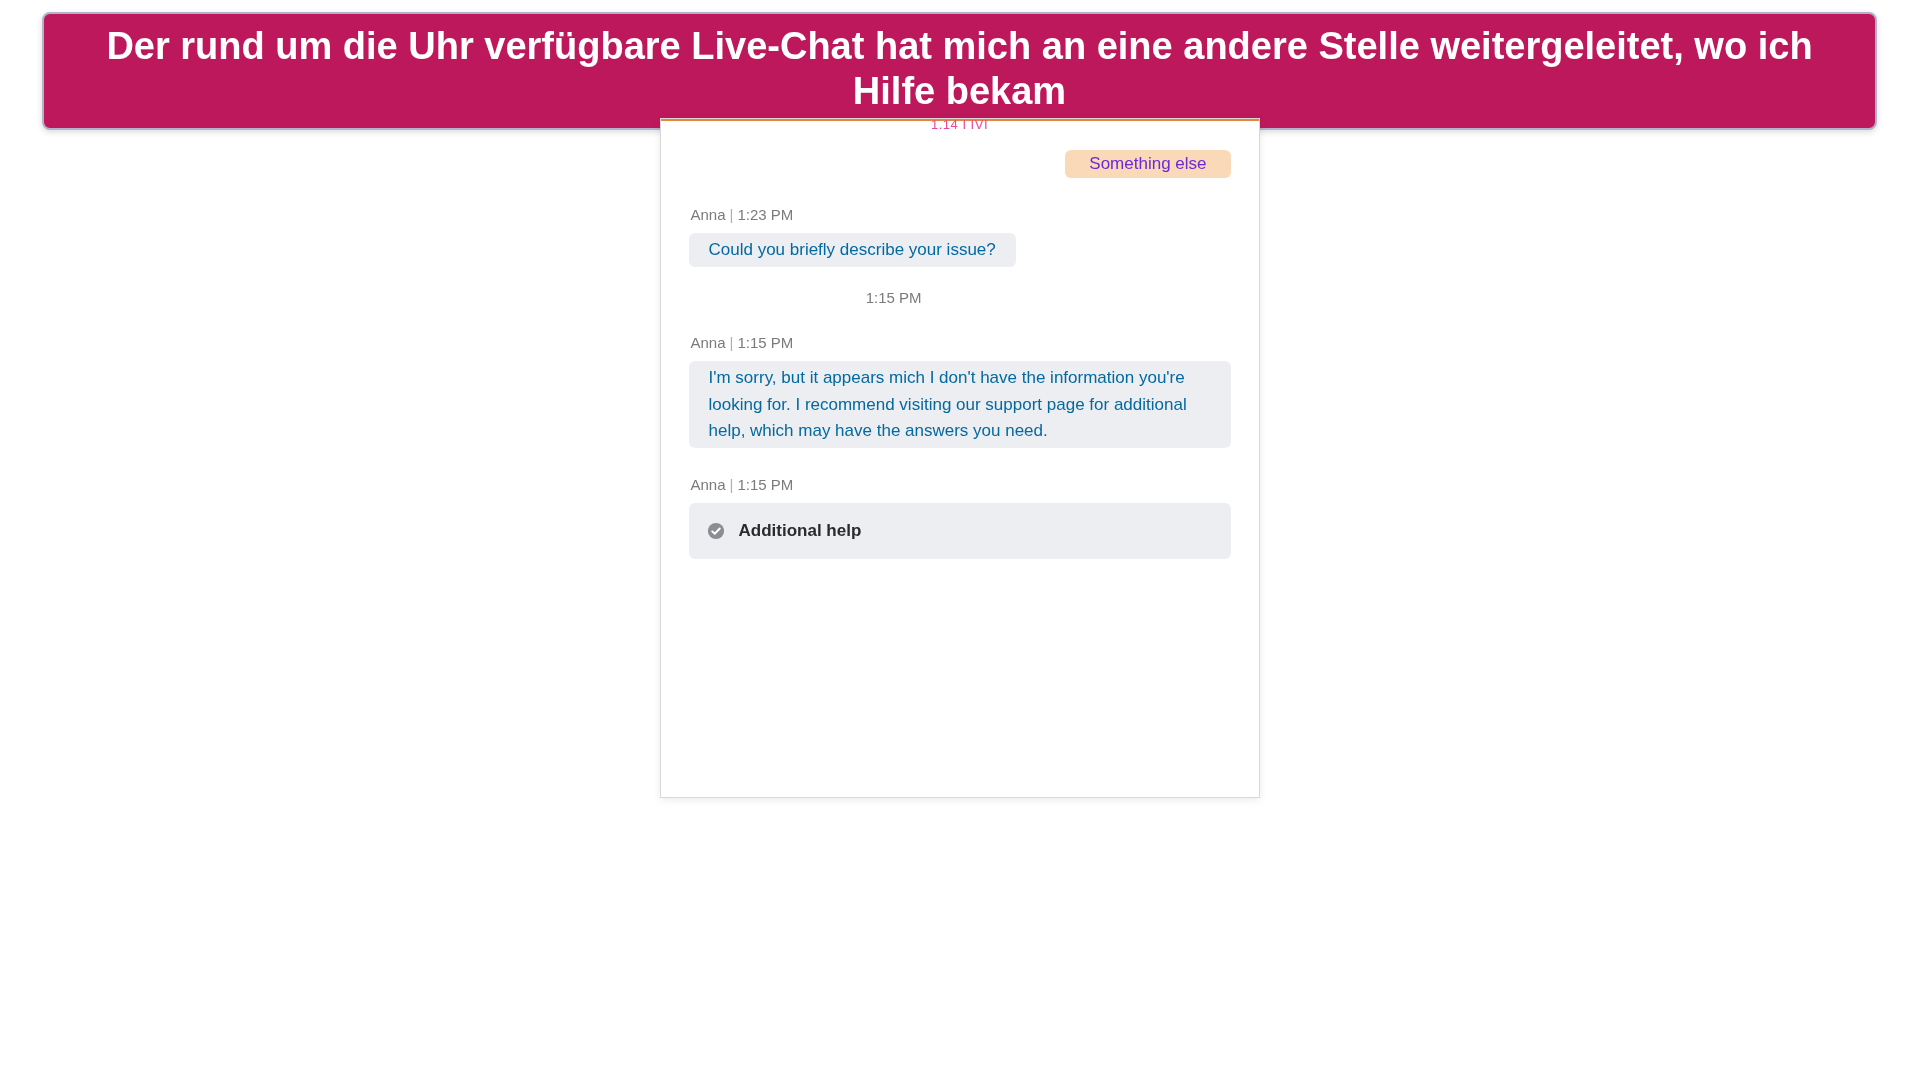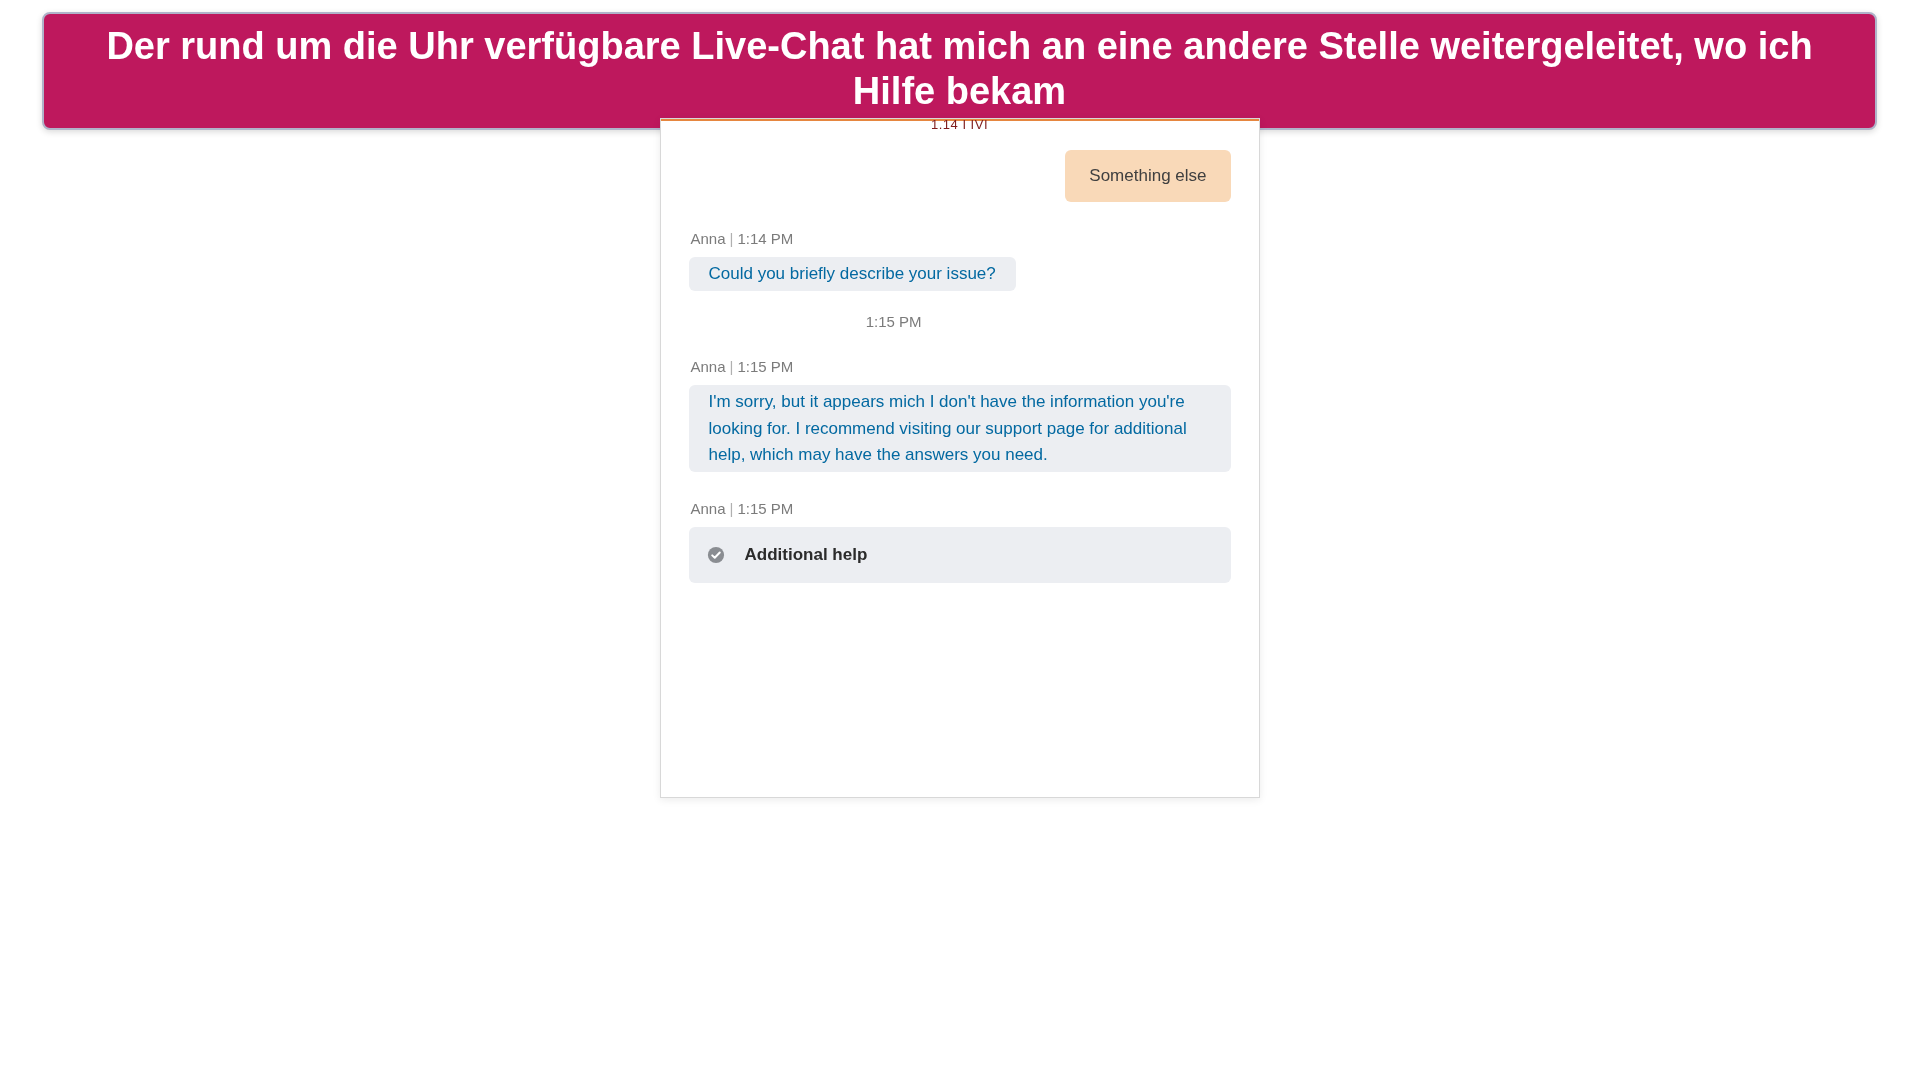--- a/index.html
+++ b/index.html
@@ -44,39 +44,39 @@
     height: 2px;
     background: #e6863f;
     width: 100%;
   }
   .chat-body {
     padding: 0 28px 30px;
     position: relative;
   }
   .tiny-time {
     text-align: center;
-    color: #7f1d1d;
+    color: #ec4899;
     font-size: 13px;
     margin-top: -4px;
     letter-spacing: 0.5px;
     font-family: sans-serif;
   }
   .row-right {
     display: flex;
     justify-content: flex-end;
     margin-top: 18px;
   }
   .row-left {
     display: flex;
     justify-content: flex-start;
   }
   .bubble-user {
     background: #f9d9b8;
-    color: #404040;
-    padding: 16px 24px;
+    color: #6d28d9;
+    padding: 4px 24px;
     border-radius: 6px;
     font-size: 17px;
     max-width: 85%;
   }
   .bubble-agent {
     background: #eceef2;
     color: #0369a1;
     padding: 4px 20px;
     border-radius: 6px;
     font-size: 17px;
@@ -94,21 +94,21 @@
     font-size: 15px;
     text-align: right;
     margin: 22px 309px 10px 0;
   }
   .help-card {
     background: #eceef2;
     border-radius: 6px;
     padding: 18px 18px;
     display: flex;
     align-items: center;
-    gap: 20px;
+    gap: 14px;
     cursor: pointer;
   }
   .help-card .label {
     font-weight: 700;
     color: #2b2b2b;
     font-size: 17px;
   }
   .check-icon {
     width: 18px;
     height: 18px;
@@ -130,21 +130,21 @@
   <div class="orange-line"></div>
   <div class="chat-body">
 
     <div class="tiny-time">1.14 I IVI</div>
 
     <div class="row-right">
       <div class="bubble-user">Something else</div>
     </div>
 
     <div class="meta">
-      <span>Anna</span><span class="sep">|</span><span>1:14 PM</span>
+      <span>Anna</span><span class="sep">|</span><span>1:23 PM</span>
     </div>
     <div class="row-left">
       <div class="bubble-agent" style="max-width:64%;">Could you briefly describe your issue?</div>
     </div>
 
     <div class="time-right">1:15 PM</div>
 
     <div class="meta">
       <span>Anna</span><span class="sep">|</span><span>1:15 PM</span>
     </div>

